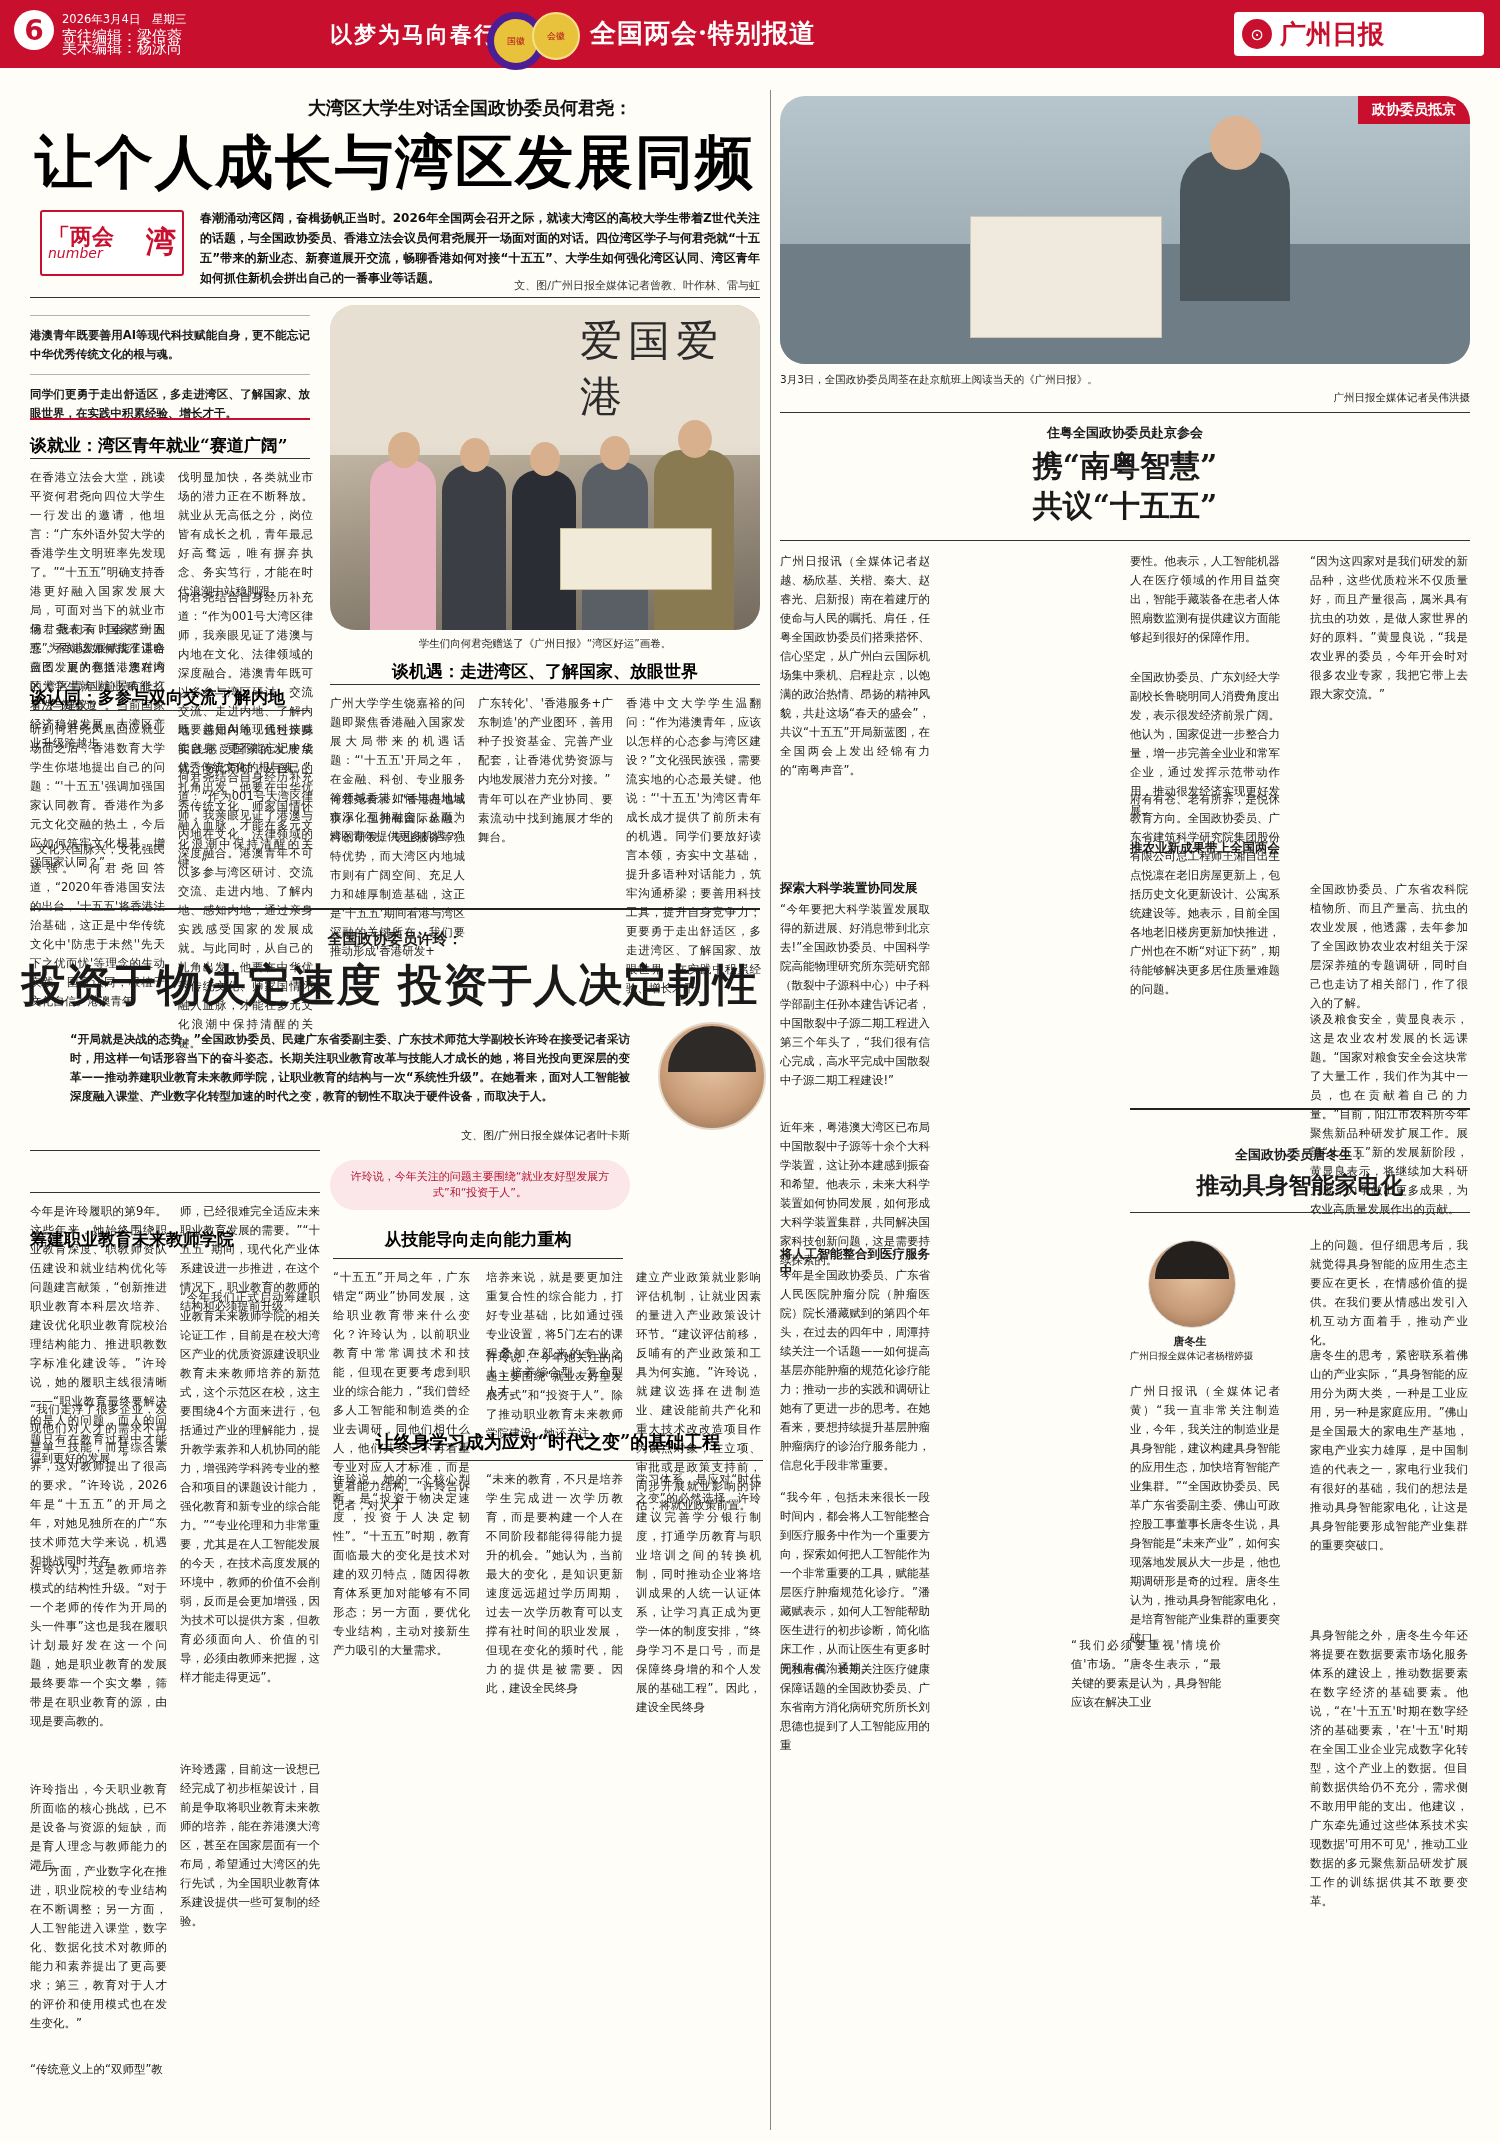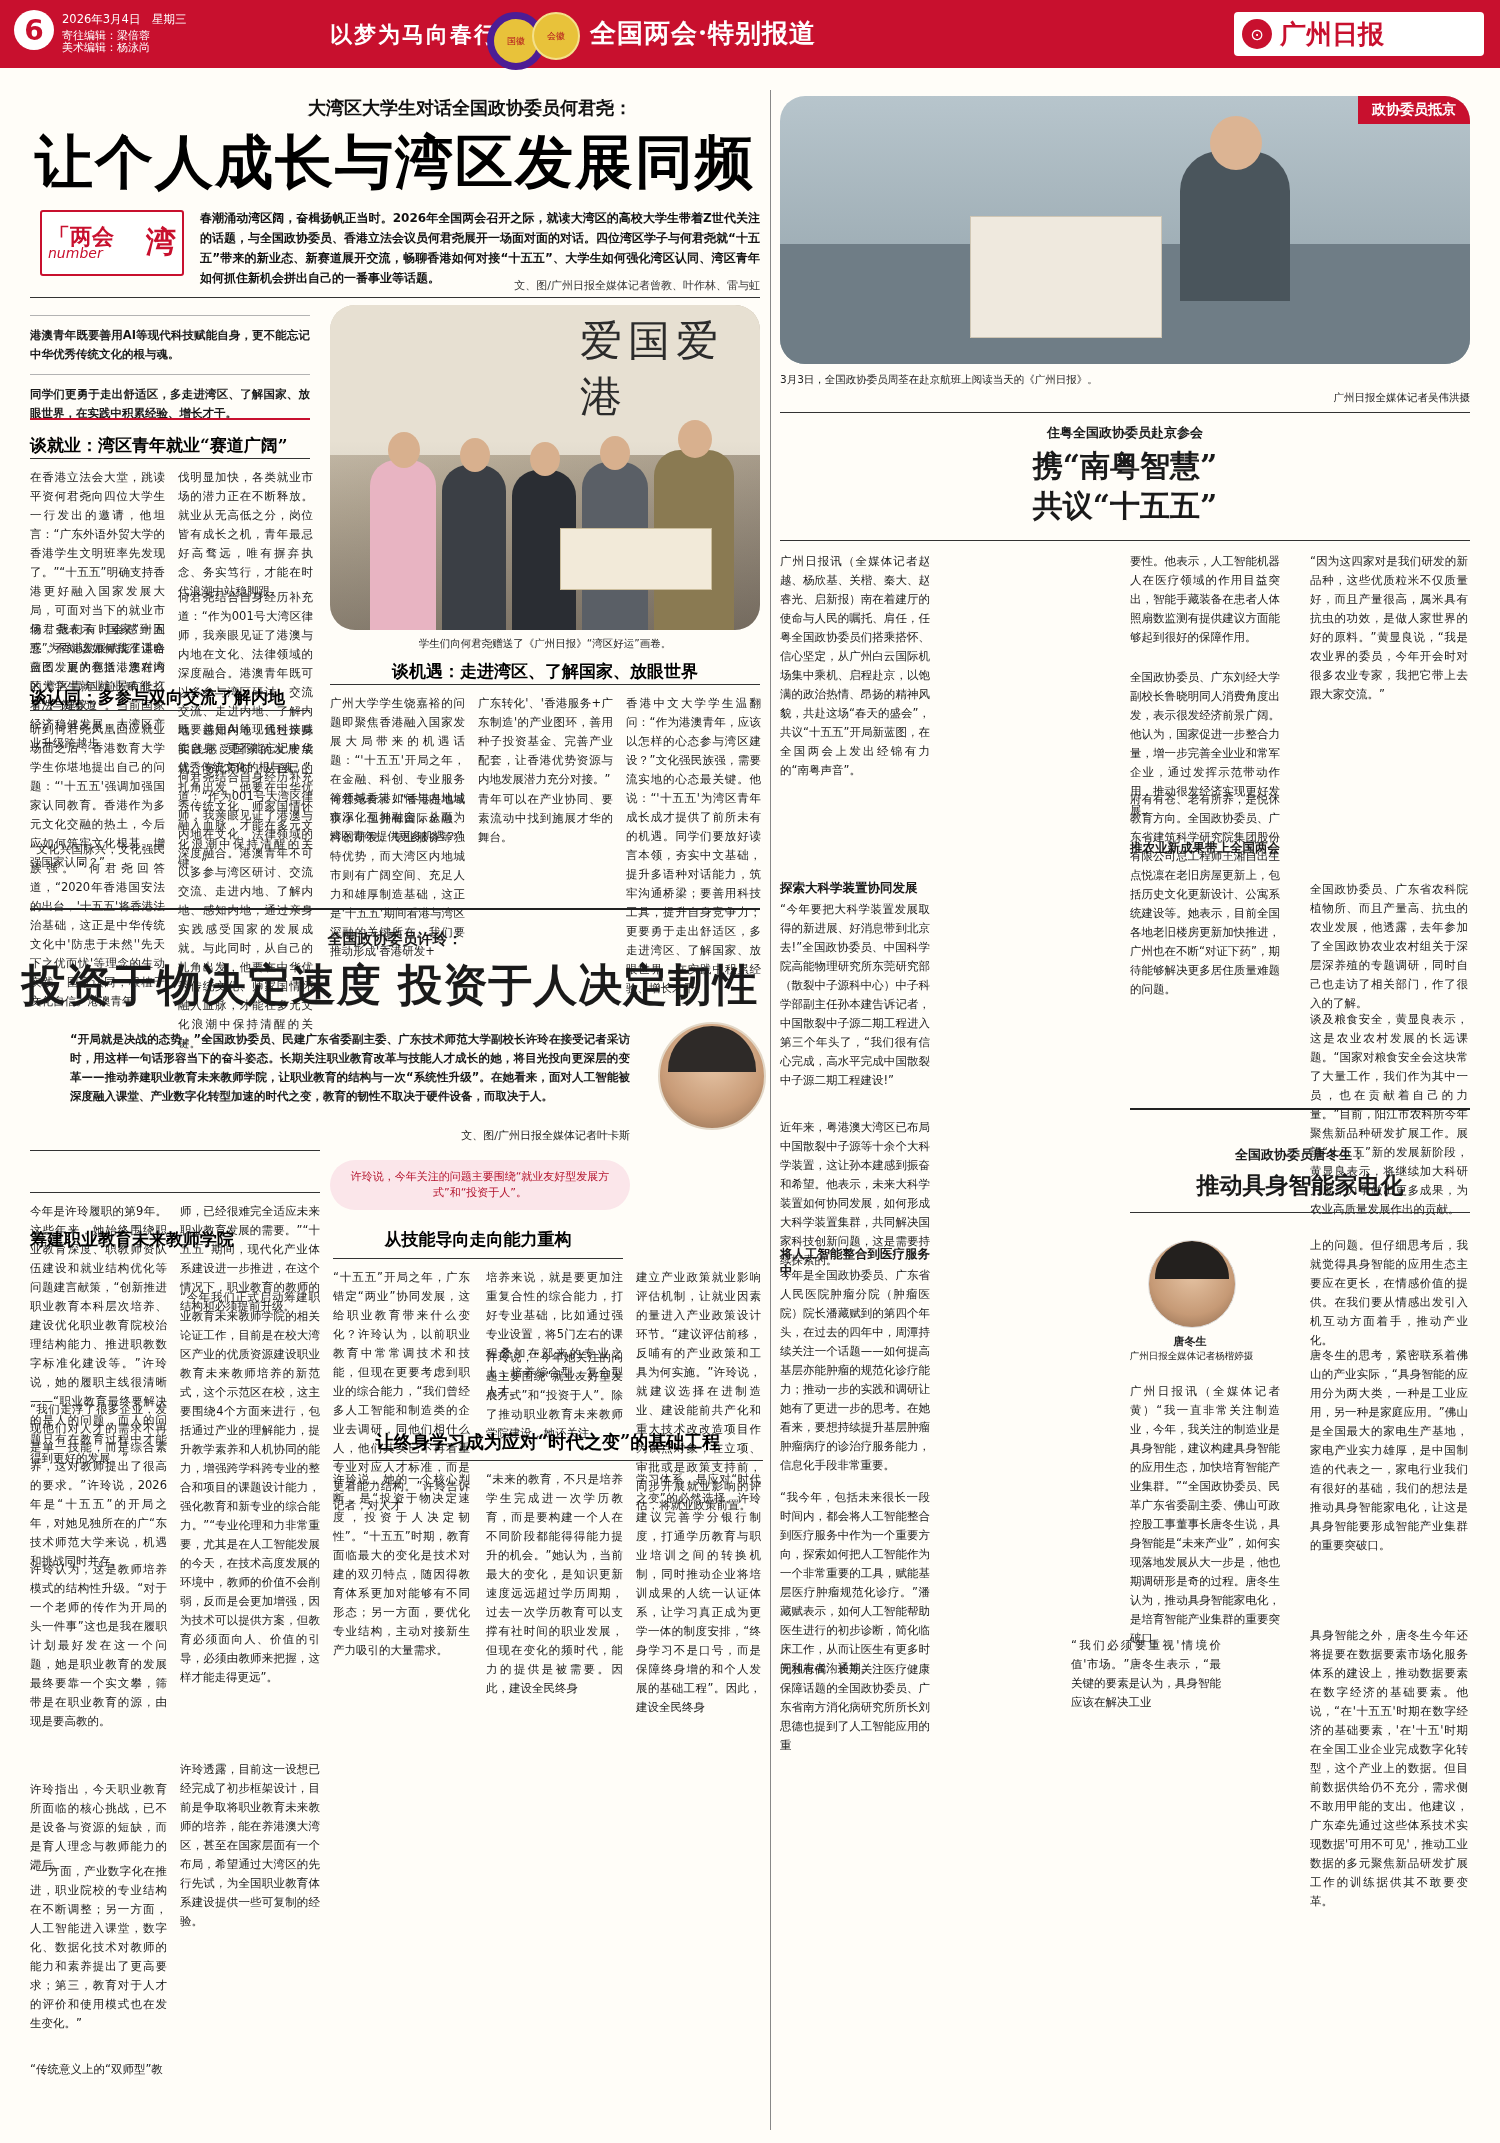--- a/index.html
+++ b/index.html
@@ -18,21 +18,21 @@
   }
   .mast-page{
     position:absolute;left:14px;top:10px;width:40px;height:40px;border-radius:50%;
     background:#fff;color:#c8102e;font-size:28px;font-weight:bold;
     display:flex;align-items:center;justify-content:center;
   }
   .mast-date{
     position:absolute;left:62px;top:12px;font-size:11.5px;line-height:14px;color:#fff;
   }
   .mast-editors{
-    position:absolute;left:62px;top:30px;font-size:11px;line-height:12px;color:#fff;
+    position:absolute;left:62px;top:30px;font-size:15px;line-height:12px;color:#fff;
   }
   .mast-slogan{
     position:absolute;left:330px;top:20px;font-size:22px;font-weight:bold;letter-spacing:2px;
     font-family:"DejaVu Serif","Liberation Serif",serif;
   }
   .mast-emblem{
     position:absolute;left:487px;top:12px;width:44px;height:44px;border-radius:50%;
     background:#e8c23a;border:7px solid #4c1d95;
     display:flex;align-items:center;justify-content:center;font-size:9px;color:#b3121d;
   }

